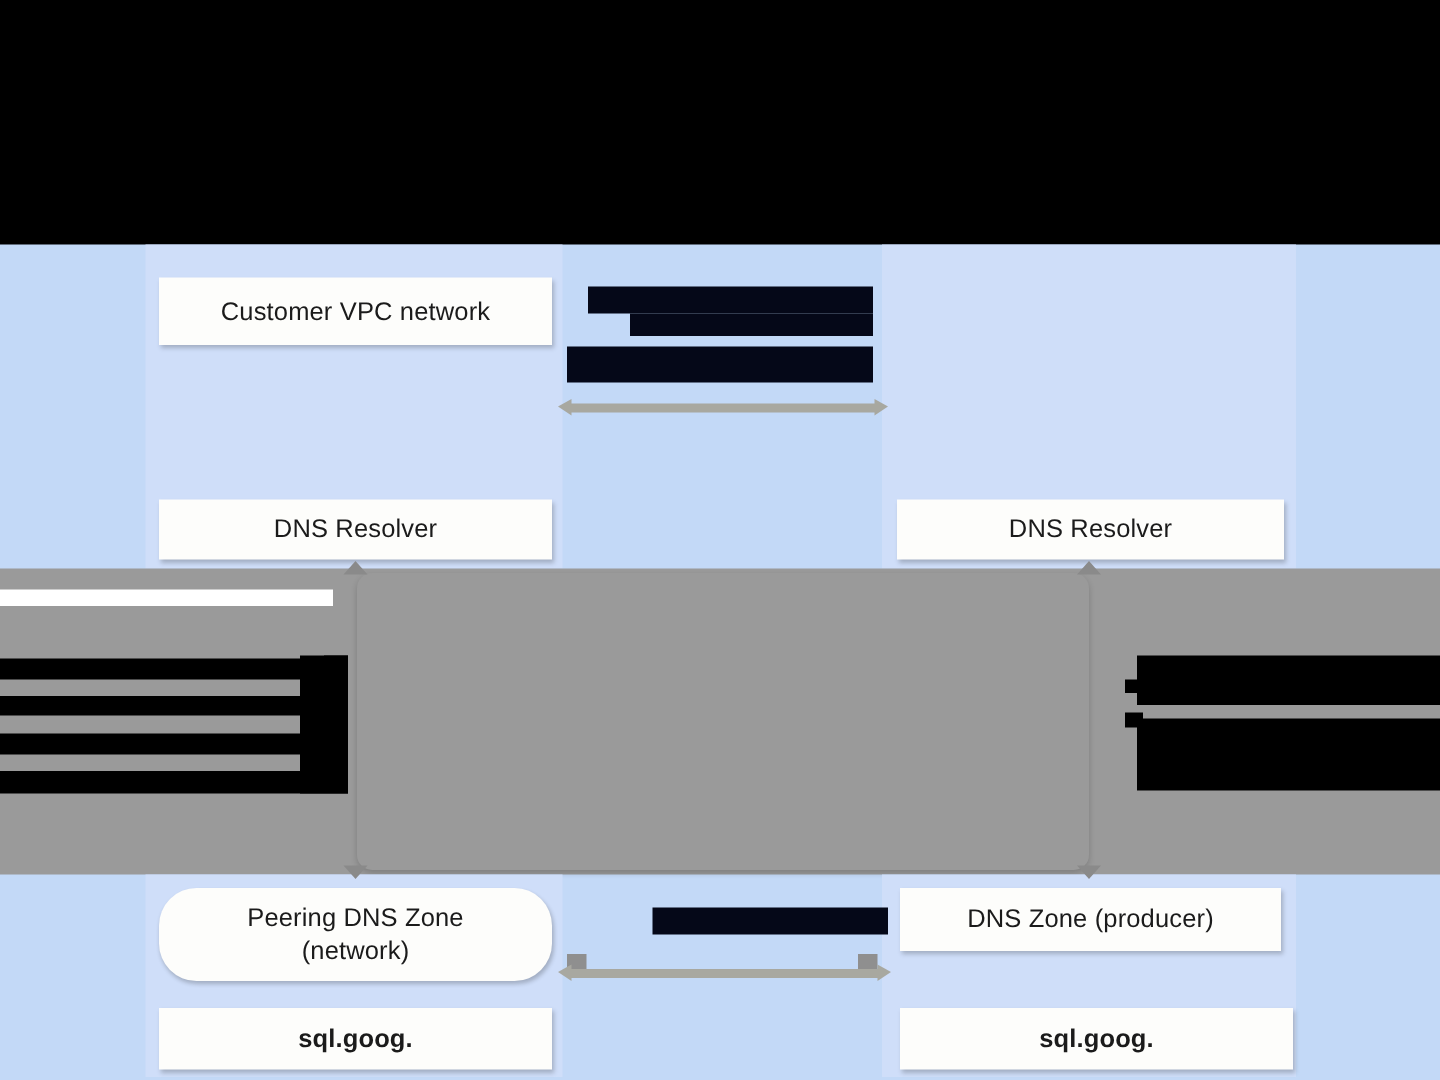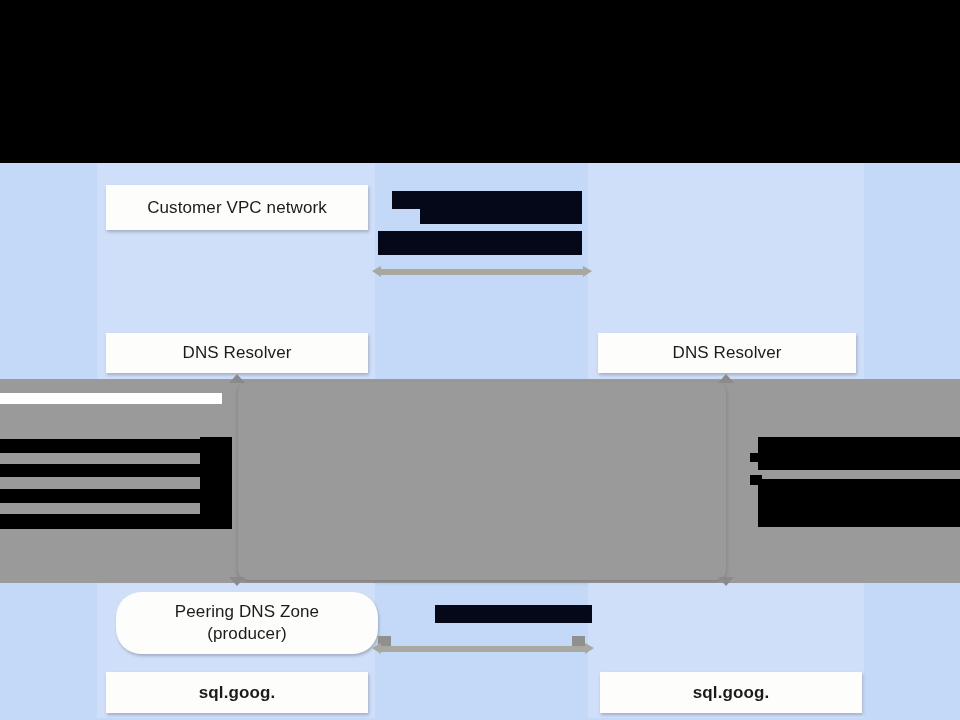--- a/index.html
+++ b/index.html
@@ -61,21 +61,21 @@
     font-size: 17px;
     line-height: 1.28;
     letter-spacing: 0.1px;
   }
   .box.bold { font-weight: bold; font-size: 17px; }
 
   .box-customer-vpc  { left: 106px; top: 140px; width: 262px; height: 45px; }
   .box-producer-vpc  { left: 598px; top: 140px; width: 258px; height: 66px; }
   .box-resolver-l    { left: 106px; top: 288px; width: 262px; height: 40px; }
   .box-resolver-r    { left: 598px; top: 288px; width: 258px; height: 40px; }
-  .box-peering-zone  { left: 116px; top: 547px; width: 262px; height: 62px; border-radius: 25px; }
+  .box-peering-zone  { left: 106px; top: 547px; width: 262px; height: 62px; border-radius: 25px; }
   .box-producer-zone { left: 600px; top: 547px; width: 254px; height: 42px; }
   .box-sqlgoog-l     { left: 106px; top: 627px; width: 262px; height: 41px; }
   .box-sqlgoog-r     { left: 600px; top: 627px; width: 262px; height: 41px; }
 
   
   .center-block {
     position: absolute;
     left: 238px;
     top: 337px;
     width: 488px;
@@ -215,24 +215,25 @@
   <div class="box box-customer-vpc">Customer VPC network</div>
 
 
   <div class="box box-resolver-l">DNS Resolver</div>
 
   <div class="box box-resolver-r">DNS Resolver</div>
 
   <div class="box box-peering-zone">
     <span>
       <span>Peering DNS Zone</span><br>
-      <span>(producer)</span>
+      <span>(network)</span>
     </span>
   </div>
 
+  <div class="box box-producer-zone">DNS Zone (producer)</div>
 
   <div class="box bold box-sqlgoog-l">sql.goog.</div>
 
   <div class="box bold box-sqlgoog-r">sql.goog.</div>
 
   <div class="redact navy r-top-1"></div>
   <div class="redact navy r-top-2"></div>
   <div class="redact navy r-top-3"></div>
   <div class="redact navy r-bot-1"></div>
 

